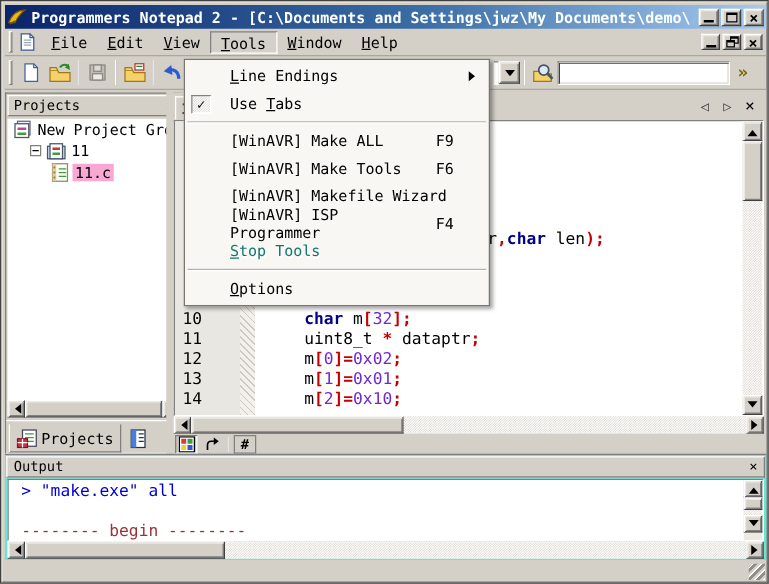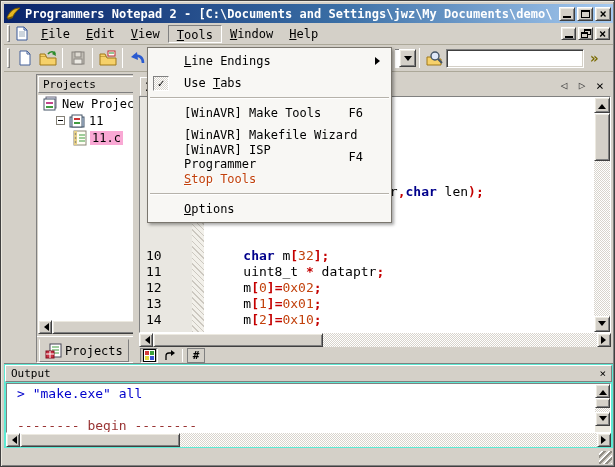--- a/index.html
+++ b/index.html
@@ -40,21 +40,21 @@
   .toolbar{position:absolute;left:3px;top:44px;width:609px;height:27px;display:flex;align-items:center;border-bottom:1px solid #aca899;}
   .tbtn{width:23px;height:22px;display:flex;align-items:center;justify-content:center;background:transparent;border:1px solid transparent;}
   .tsep{width:1px;height:20px;background:#808080;border-right:1px solid #fff;margin:0 3px;}
   .combo-btn{width:17px;height:18px;display:flex;align-items:center;justify-content:center;}
   .tri-down{width:0;height:0;border:4px solid transparent;border-top:5px solid #000;margin-top:4px;}
   .search-input{width:138px;height:19px;font-size:12px;padding:1px 3px;outline:none;}
   .chevron{color:#7a6a00;font-weight:bold;font-size:14px;margin-left:6px;}
   
   .workarea{position:absolute;left:3px;top:71px;width:609px;height:291px;background:#d4d0c8;}
   
-  .projects-panel{position:absolute;left:0;top:2px;width:142px;height:289px;margin-left:32px;}
+  .projects-panel{position:absolute;left:0;top:2px;width:142px;height:289px;}
   .panel-header{position:absolute;left:1px;top:1px;right:1px;height:17px;background:#d4d0c8;
     border:1px solid;border-color:#fff #808080 #808080 #fff;display:flex;align-items:center;font-size:11px;padding:0 4px;}
   .panel-close{margin-left:auto;font-size:11px;line-height:11px;}
   .tree{position:absolute;left:1px;top:20px;right:1px;bottom:42px;background:#fff;overflow:hidden;}
   .tree-row{display:flex;align-items:center;height:17px;font-size:12px;white-space:nowrap;}
   .tree-row .lbl{padding:0 2px;margin-left:2px;}
   .tree-row .lbl.selected{background:#f9a8d4;}
   .expbox{width:9px;height:9px;border:1px solid #848076;background:#fff;display:inline-flex;align-items:center;justify-content:center;margin-right:3px;flex:none;}
   .expbox i{display:block;width:5px;height:1px;background:#000;}
   .ticon{width:17px;height:16px;flex:none;display:inline-flex;align-items:center;justify-content:center;}
@@ -80,21 +80,21 @@
   .fold-margin{position:absolute;left:52px;top:0;bottom:0;width:12px;background:#f2f0ea;
     background-image:repeating-linear-gradient(45deg,#ccc8c0 0 1px,transparent 1px 4px);}
   .code-lines{position:absolute;left:0;top:151px;right:16px;}
   .code-line{display:flex;height:16px;line-height:16px;font-size:13px;white-space:pre;}
   .code-line .ln{width:52px;flex:none;padding-left:6px;color:#000;background:#e9e7e1;}
   .code-line .fm{width:12px;flex:none;}
   .code-line .code{padding-left:8px;}
   .code-frag{position:absolute;left:242px;top:87px;font-size:13px;white-space:pre;}
   .tok-kw{color:#00008b;font-weight:bold;}
   .tok-op{color:#c40000;font-weight:bold;}
-  .tok-num{color:#c2410c;}
+  .tok-num{color:#6d28d9;}
   .tok-id{color:#000;}
   .ed-vscroll{position:absolute;right:0;top:0;bottom:0;width:16px;display:flex;flex-direction:column;}
   .sb-btn-v{width:16px;height:16px;display:flex;align-items:center;justify-content:center;flex:none;}
   .ed-vthumb{height:48px;flex:none;}
   .vtrack{flex:1;}
   .ed-hscroll{position:absolute;left:0;right:0;bottom:16px;height:14px;display:flex;background:#ece9e0;}
   .minibar{position:absolute;left:0;right:0;bottom:0;height:16px;display:flex;align-items:center;gap:2px;background:#d4d0c8;padding-left:1px;}
   .mini-btn{width:18px;height:15px;display:flex;align-items:center;justify-content:center;font-size:11px;}
   .mini-btn.pressed{border:1px solid;border-color:#808080 #fff #fff #808080;background:#c8c4bc;}
   .mini-sep{width:1px;height:13px;background:#808080;border-right:1px solid #fff;margin:0 2px;}
@@ -123,21 +123,21 @@
     background-image:repeating-linear-gradient(135deg,transparent 0 2px,#fff 2px 3px,#928e86 3px 5px);}
   
   .menu-popup{position:absolute;left:146px;top:46px;width:245px;background:#f8f7f4;border:1px solid #7a766e;
     box-shadow:2px 2px 3px rgba(0,0,0,.35);z-index:100;padding:2px 0;}
   .mi{display:flex;align-items:center;height:22px;font-size:12px;color:#000;position:relative;padding-right:10px;}
   .mi .check-col{width:26px;flex:none;display:flex;align-items:center;justify-content:center;}
   .mi .checkbox{width:16px;height:15px;display:flex;align-items:center;justify-content:center;font-size:11px;font-weight:bold;}
   .mi .lbl{padding-left:10px;}
   .mi .shortcut{margin-left:auto;padding-right:18px;}
   .mi .sub-arrow{position:absolute;right:7px;top:7px;width:0;height:0;border:4px solid transparent;border-left:5px solid #000;}
-  .mi.disabled .lbl{color:#c2410c;text-shadow:1px 1px 0 #fff;}
+  .mi.disabled .lbl{color:#0f766e;text-shadow:1px 1px 0 #fff;}
   .mi u{text-decoration:underline;}
   .menu-sep{height:8px;position:relative;}
   .menu-sep::after{content:"";position:absolute;left:2px;right:2px;top:3px;border-top:1px solid #b6b2aa;border-bottom:1px solid #fff;}
   svg{display:block;}
 </style>
 </head>
 <body>
 
 <div class="window">
 
@@ -440,20 +440,25 @@
       </div>
       <div class="mi">
         <span class="check-col">
           <span class="checkbox checker b-in">✓</span>
         </span>
         <span class="lbl">Use <u>T</u>abs</span>
       </div>
       <div class="menu-sep"></div>
       <div class="mi">
         <span class="check-col"></span>
+        <span class="lbl">[WinAVR] Make ALL</span>
+        <span class="shortcut">F9</span>
+      </div>
+      <div class="mi">
+        <span class="check-col"></span>
         <span class="lbl">[WinAVR] Make Tools</span>
         <span class="shortcut">F6</span>
       </div>
       <div class="mi">
         <span class="check-col"></span>
         <span class="lbl">[WinAVR] Makefile Wizard</span>
       </div>
       <div class="mi">
         <span class="check-col"></span>
         <span class="lbl">[WinAVR] ISP Programmer</span>

